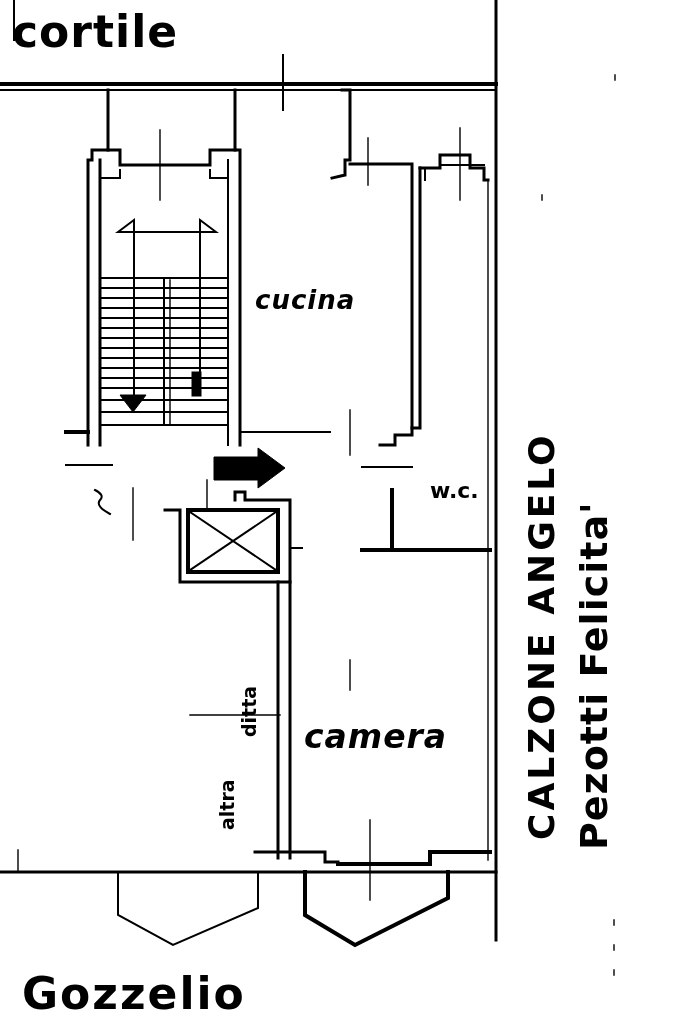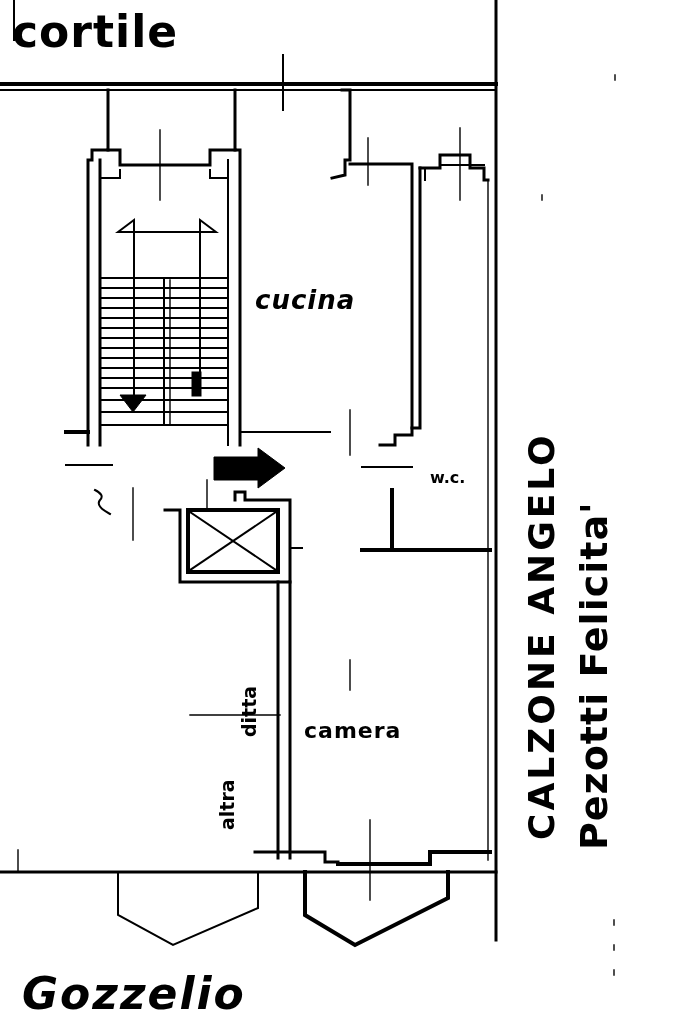--- a/index.html
+++ b/index.html
@@ -6,24 +6,24 @@
     body { width: 683px; height: 1023px; position: relative; overflow: hidden; }
     #plan { position: absolute; left: 0; top: 0; width: 683px; height: 1023px; }
     .wall { stroke: #000; fill: none; stroke-linecap: square; }
     .w4 { stroke-width: 4; }
     .w3 { stroke-width: 3; }
     .w2 { stroke-width: 2; }
     .w1 { stroke-width: 1.4; }
     .fillblack { fill: #000; stroke: #000; }
     .lbl { position: absolute; color: #000; font-family: "DejaVu Sans", sans-serif; font-weight: bold; white-space: nowrap; line-height: 1; }
     .lbl-cortile { left: 12px; top: 4px; font-size: 44px; letter-spacing: 1px; margin-top: 6px; }
-    .lbl-gozzelio { left: 22px; top: 972px; font-size: 44px; letter-spacing: 2px; font-style: italic; }
+    .lbl-gozzelio { left: 22px; top: 972px; font-size: 44px; letter-spacing: 2px; }
     .lbl-cucina { left: 255px; top: 287px; font-size: 26px; letter-spacing: 1px; font-style: italic; }
-    .lbl-camera { left: 304px; top: 720px; font-size: 22px; letter-spacing: 1px; }
-    .lbl-wc { left: 430px; top: 470px; font-size: 16px; }
+    .lbl-camera { left: 304px; top: 720px; font-size: 33px; letter-spacing: 1px; font-style: italic; }
+    .lbl-wc { left: 430px; top: 480px; font-size: 22px; }
     .lbl-vert { transform-origin: left top; transform: rotate(-90deg); }
     .lbl-owner1 { left: 524px; top: 840px; font-size: 36px; letter-spacing: 3px; }
     .lbl-owner2 { left: 575px; top: 850px; font-size: 38px; letter-spacing: 1px; }
     .lbl-note1 { left: 218px; top: 830px; font-size: 19px; font-weight: bold; }
     .lbl-note2 { left: 240px; top: 737px; font-size: 19px; font-weight: bold; }
   </style>
 </head>
 <body>
 
 <svg id="plan" viewBox="0 0 683 1023" xmlns="http://www.w3.org/2000/svg">

